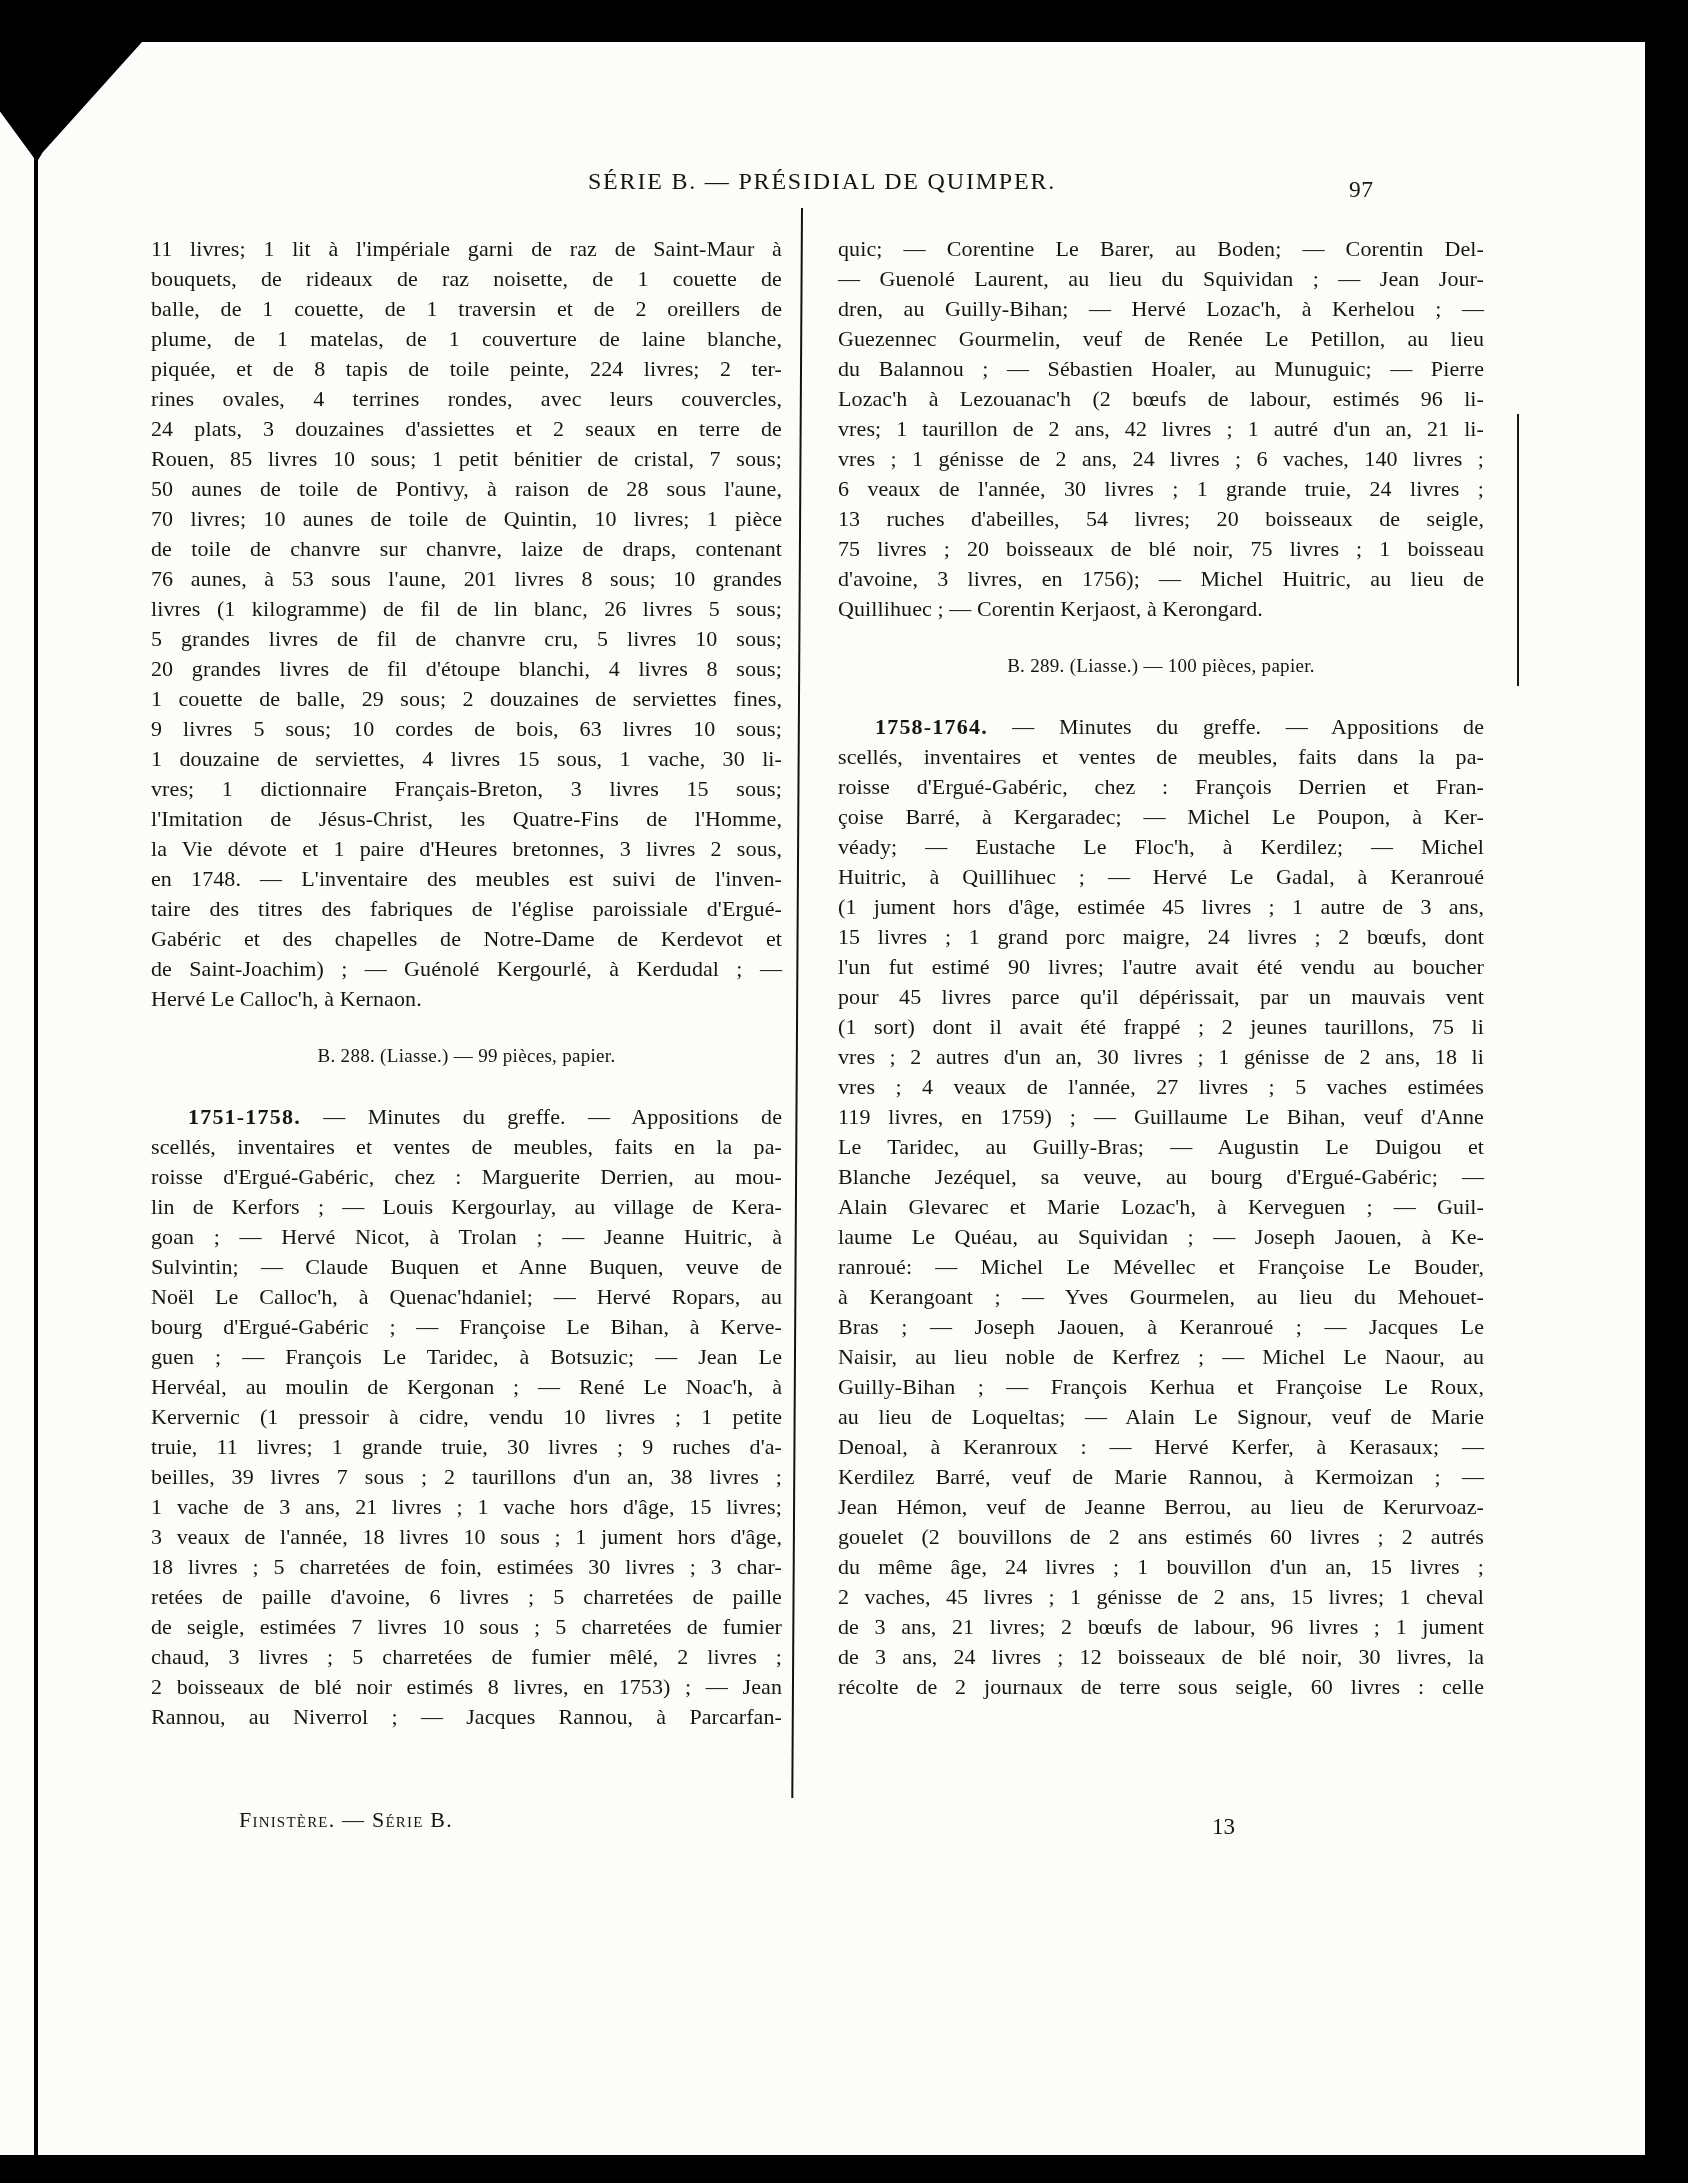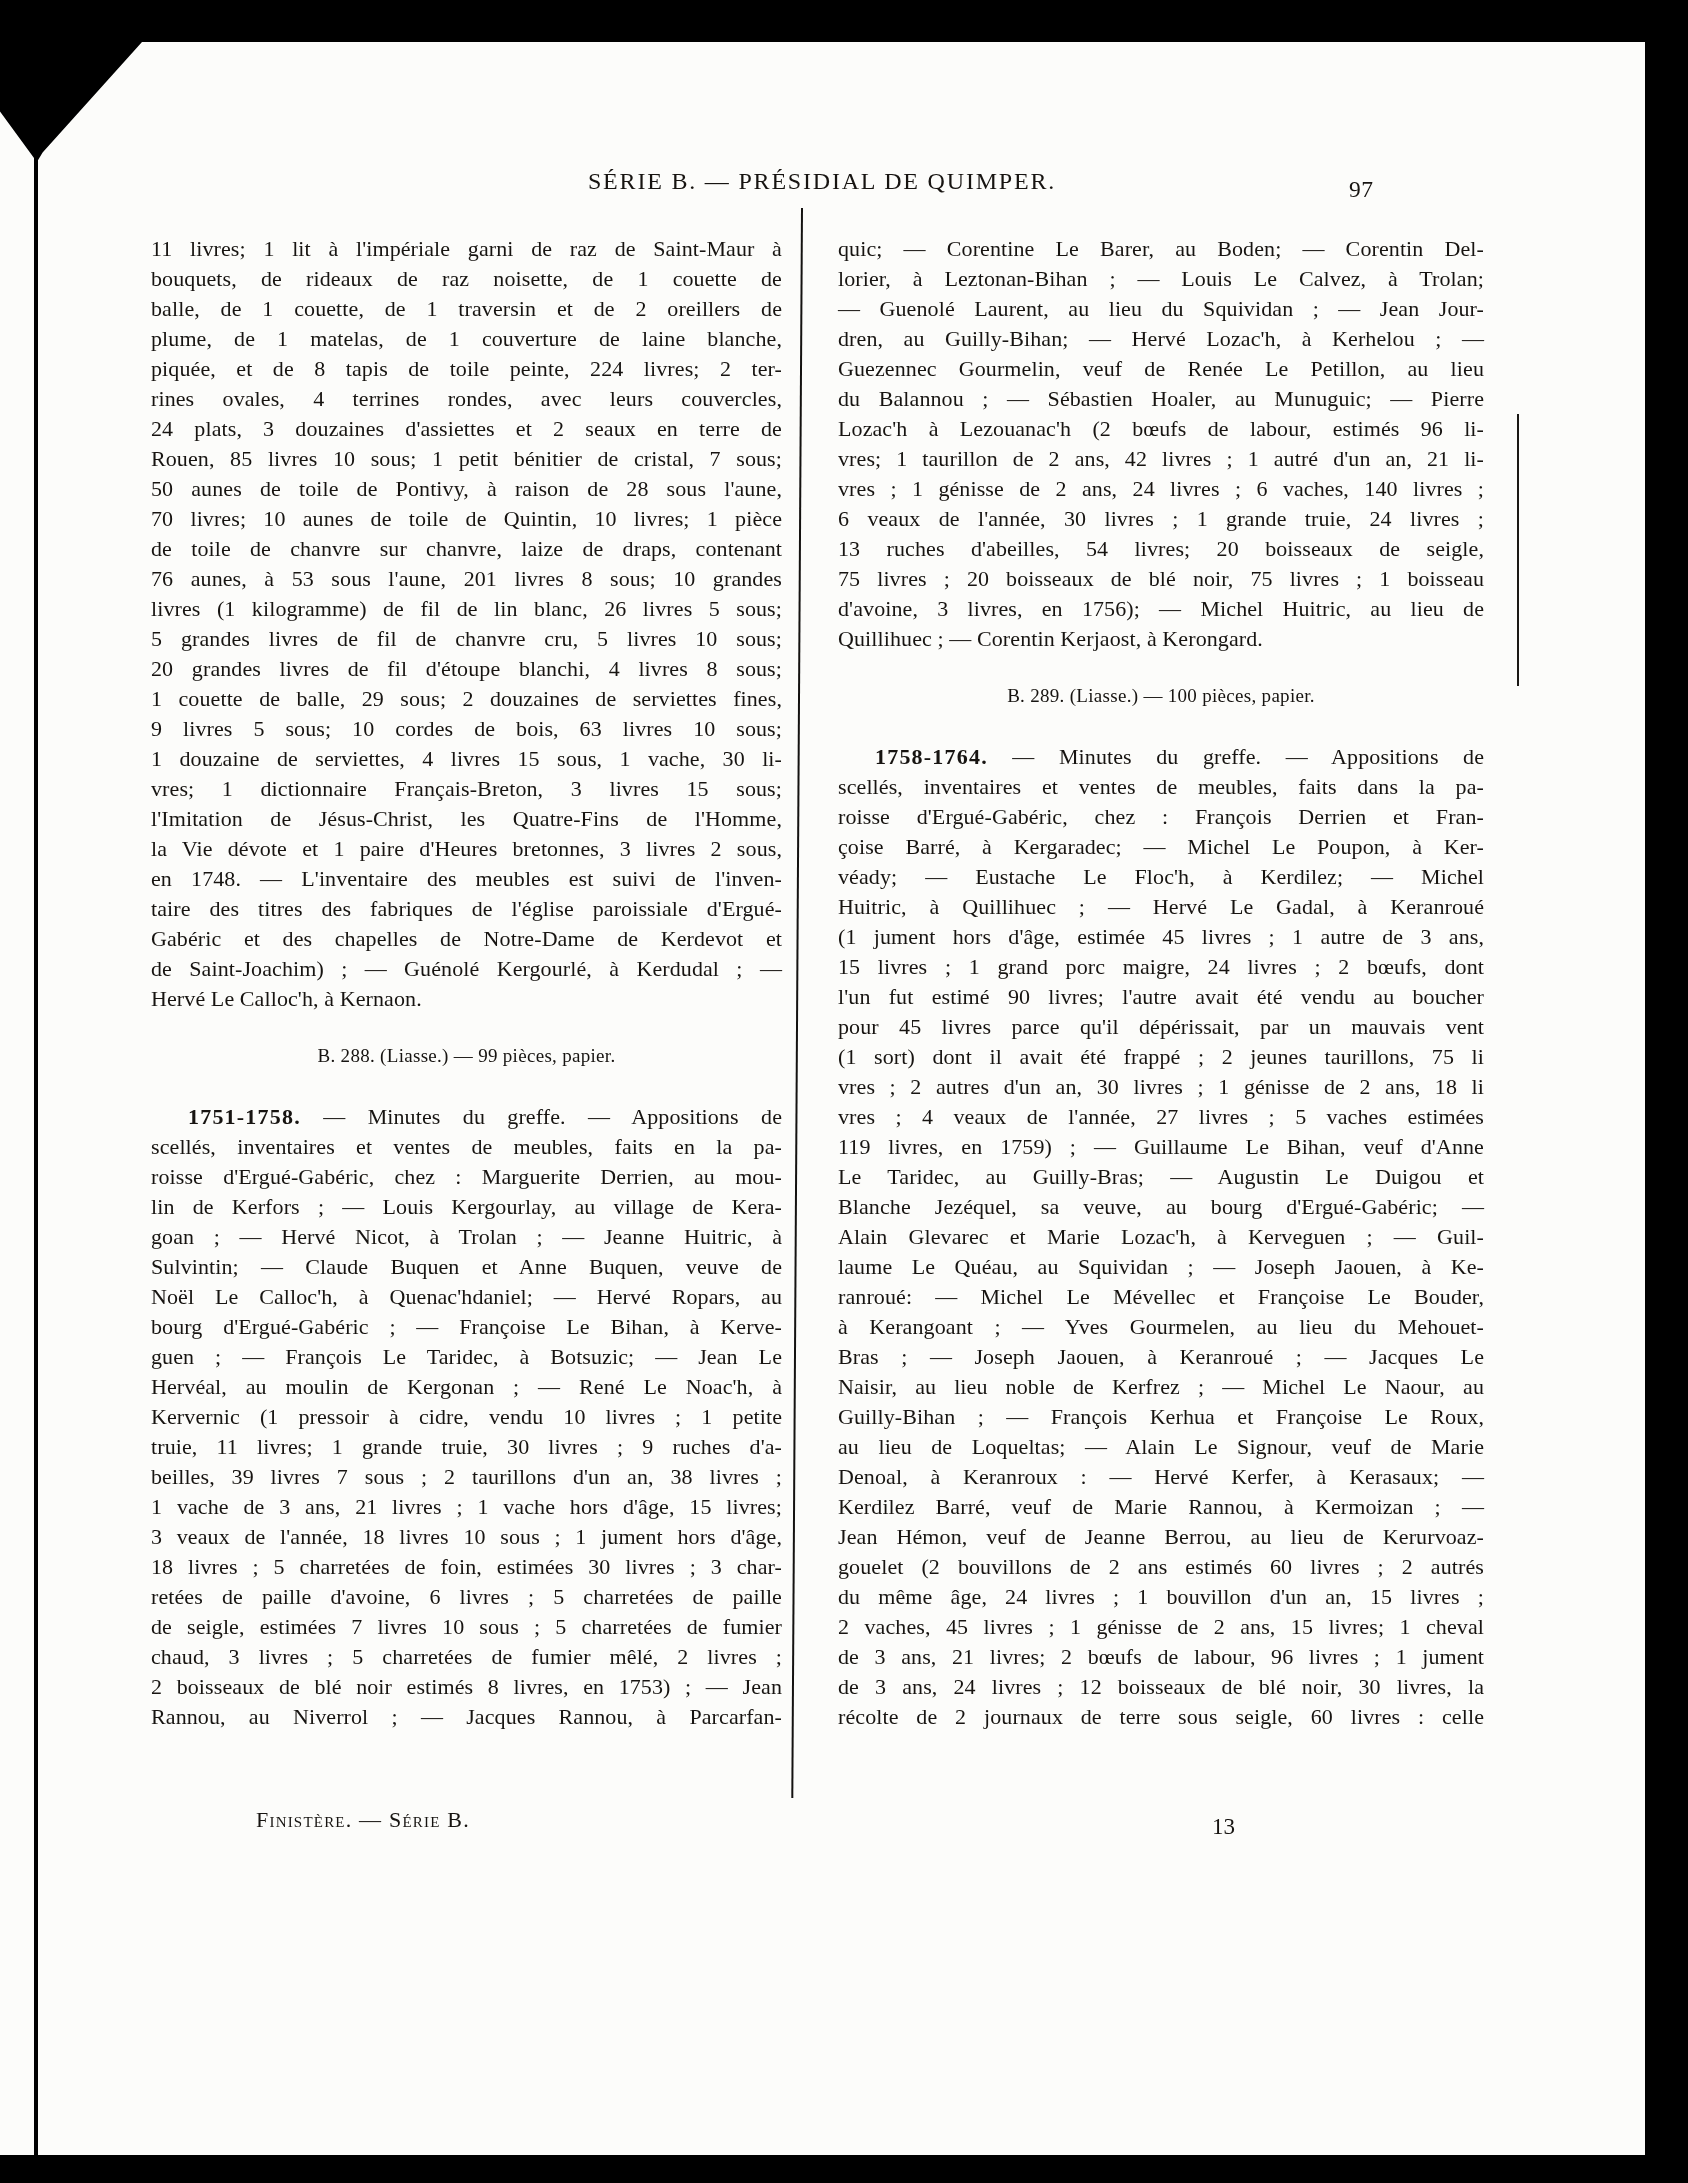--- a/index.html
+++ b/index.html
@@ -22,21 +22,21 @@
   .col{position:absolute;font-size:22px;line-height:30px;letter-spacing:0.1px;}
   .col-left{left:151px;top:234px;width:631px;}
   .col-right{left:838px;top:234px;width:646px;}
   .para{margin:0;}
   .line{text-align:justify;text-align-last:justify;}
   .line.last{text-align:left;text-align-last:left;}
   .line.indent{text-indent:37px;}
   .lead{font-weight:700;letter-spacing:1.2px;}
   .liasse{margin-top:30px;margin-bottom:34px;text-align:center;text-align-last:center;
           font-size:19px;line-height:24px;letter-spacing:0.3px;}
-  .footer-sig{position:absolute;left:256px;top:1807px;font-variant:small-caps;
+  .footer-sig{position:absolute;left:239px;top:1807px;font-variant:small-caps;
               font-size:22px;letter-spacing:1.2px;}
   .footer-num{position:absolute;left:1212px;top:1814px;font-size:23px;}
 </style>
 </head>
 <body>
 
 <div class="canvas">
   <div class="page"></div>
 
   <div class="running-head">SÉRIE B. — PRÉSIDIAL DE QUIMPER.</div>
@@ -92,21 +92,20 @@
         <div class="line">retées de paille d'avoine, 6 livres ; 5 charretées de paille</div>
         <div class="line">de seigle, estimées 7 livres 10 sous ; 5 charretées de fumier</div>
         <div class="line">chaud, 3 livres ; 5 charretées de fumier mêlé, 2 livres ;</div>
         <div class="line">2 boisseaux de blé noir estimés 8 livres, en 1753) ; — Jean</div>
         <div class="line">Rannou, au Niverrol ; — Jacques Rannou, à Parcarfan-</div>
       </div>
     </div>
   <div class="col col-right">
       <div class="para">
         <div class="line">quic; — Corentine Le Barer, au Boden; — Corentin Del-</div>
-        <div class="line">lorier, à Leztonan-Bihan ; — Louis Le Calvez, à Trolan;</div>
         <div class="line">— Guenolé Laurent, au lieu du Squividan ; — Jean Jour-</div>
         <div class="line">dren, au Guilly-Bihan; — Hervé Lozac'h, à Kerhelou ; —</div>
         <div class="line">Guezennec Gourmelin, veuf de Renée Le Petillon, au lieu</div>
         <div class="line">du Balannou ; — Sébastien Hoaler, au Munuguic; — Pierre</div>
         <div class="line">Lozac'h à Lezouanac'h (2 bœufs de labour, estimés 96 li-</div>
         <div class="line">vres; 1 taurillon de 2 ans, 42 livres ; 1 autré d'un an, 21 li-</div>
         <div class="line">vres ; 1 génisse de 2 ans, 24 livres ; 6 vaches, 140 livres ;</div>
         <div class="line">6 veaux de l'année, 30 livres ; 1 grande truie, 24 livres ;</div>
         <div class="line">13 ruches d'abeilles, 54 livres; 20 boisseaux de seigle,</div>
         <div class="line">75 livres ; 20 boisseaux de blé noir, 75 livres ; 1 boisseau</div>

